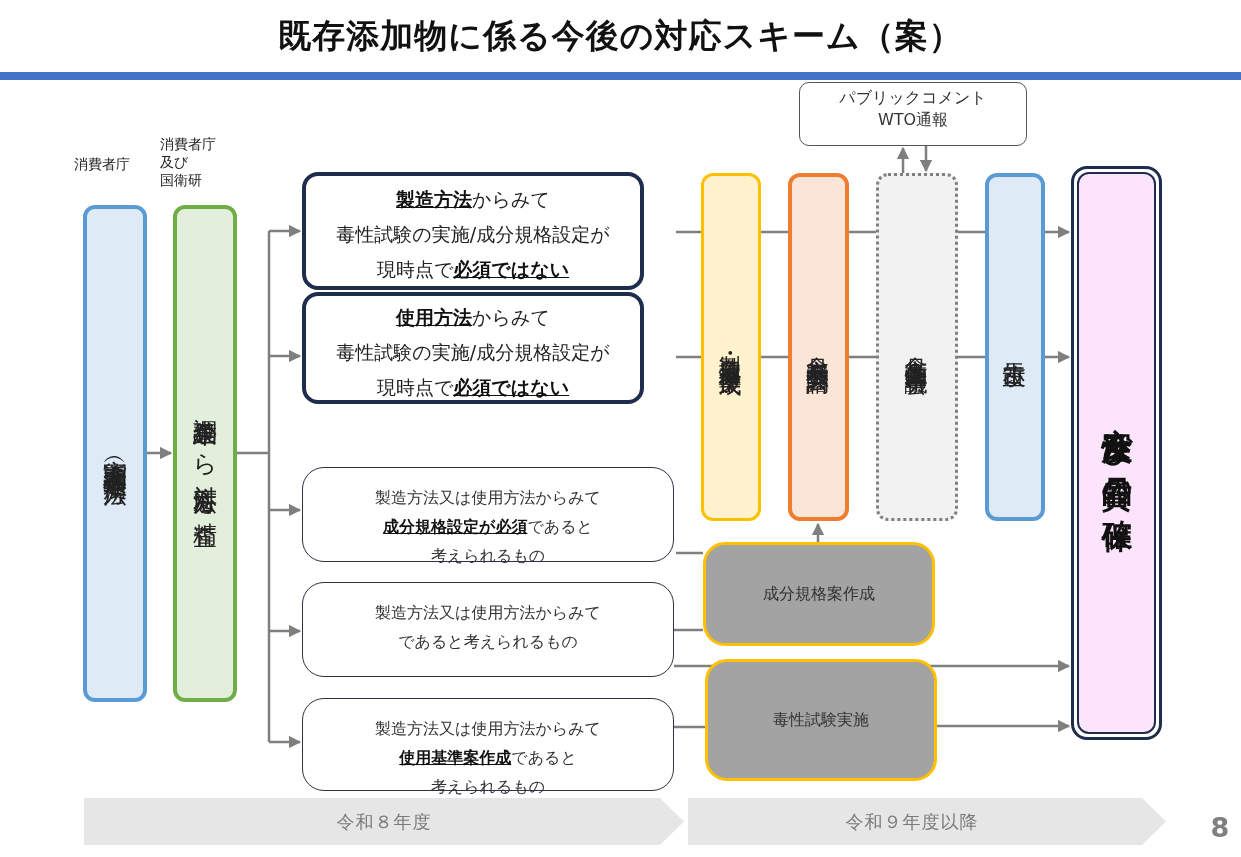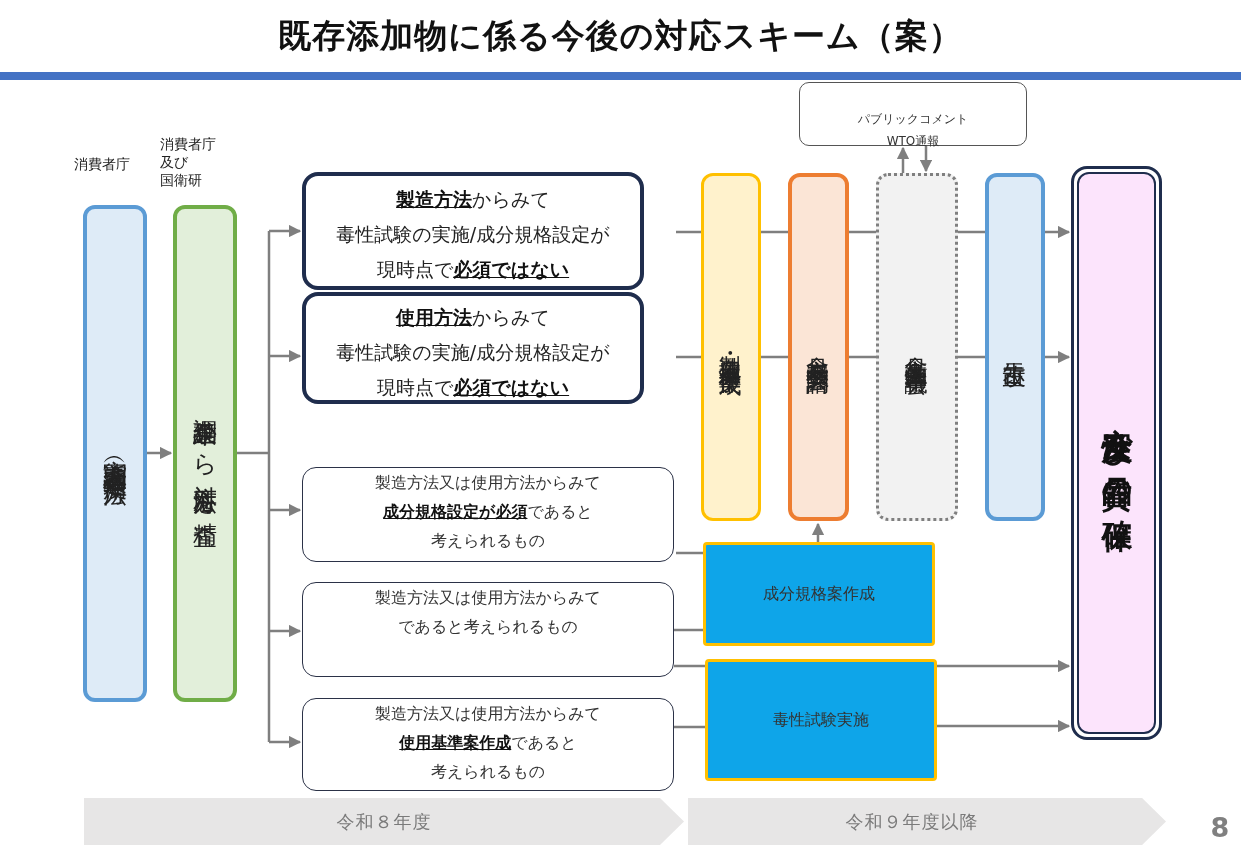--- a/index.html
+++ b/index.html
@@ -16,44 +16,44 @@
 
   #box-survey { left:83px; top:205px; width:64px; height:497px; background:#deebf7; border:4px solid #5b9bd5; }
   #box-survey .vtext { font-size:24px; }
   #box-review { left:173px; top:205px; width:64px; height:497px; background:#e2efda; border:4px solid #70ad47; }
   #box-review .vtext { font-size:24px; }
 
   .dark-box { left:302px; width:342px; border:4px solid #1f2d4d; border-radius:16px; background:#fff;
               text-align:center; font-size:19px; line-height:35px; padding-top:6px; }
   #box-c1 { top:172px; height:118px; }
   #box-c2 { top:292px; height:112px; padding-top:4px; }
-  .thin-box { left:302px; width:372px; border:1.5px solid #2b3247; border-radius:14px; background:#fff;
-              text-align:center; font-size:16px; line-height:29px; padding-top:0; color:#333; }
+  .thin-box { left:302px; width:372px; border:1.5px solid #2b3247; border-radius:22px; background:#fff;
+              text-align:center; font-size:16px; line-height:29px; padding-top:15px; color:#333; }
   #box-c3 { top:467px; height:95px; }
   #box-c4 { top:582px; height:95px; }
   #box-c5 { top:698px; height:93px; }
   .u { text-decoration:underline; font-weight:bold; color:#111; }
 
   #box-draft-std { left:701px; top:173px; width:60px; height:348px; background:#fff2cc; border:3.5px solid #ffc000; }
   #box-draft-std .vtext { font-size:23px; }
   #box-fsc { left:788px; top:173px; width:61px; height:348px; background:#fbe5d6; border:4.5px solid #ed7d31; }
   #box-fsc .vtext { font-size:23px; }
   #box-council { left:876px; top:173px; width:82px; height:348px; background:#f2f2f2; border:3px dotted #7f7f7f; }
   #box-council .vtext { font-size:23px; }
   #box-notice { left:985px; top:173px; width:60px; height:348px; background:#deebf7; border:4px solid #5b9bd5; }
   #box-notice .vtext { font-size:23px; }
 
   #box-public { left:799px; top:82px; width:228px; height:64px; border:1.5px solid #555; border-radius:10px; background:#fff;
-                text-align:center; font-size:12px; line-height:22px; padding-top:25px; color:#333; }
+                text-align:center; font-size:16px; line-height:22px; padding-top:4px; color:#333; }
 
   #box-result-outer { left:1071px; top:166px; width:91px; height:574px; border:3px solid #1f2d4d; border-radius:16px; background:#fff; }
   #box-result { left:1077px; top:172px; width:79px; height:562px; border:2px solid #1f2d4d; border-radius:12px; background:#fce4fc; }
   #box-result .vtext { font-size:30px; font-weight:bold; color:#111; letter-spacing:3px; }
 
-  .ybox { left:703px; width:232px; background:#0ea5e9; border:3.5px solid #ffc000; border-radius:4px;
+  .ybox { left:703px; width:232px; background:#a3a3a3; border:3.5px solid #ffc000; border-radius:22px;
           display:flex; align-items:center; justify-content:center; font-size:16px; color:#333; }
   #box-spec { top:542px; height:104px; }
   #box-tox { top:659px; height:122px; left:705px; }
 
   .timeline { top:798px; height:47px; background:#e7e6e6; display:flex; align-items:center; justify-content:center;
               font-size:18px; color:#7a7a7a; letter-spacing:1px; }
   #tl-1 { left:84px; width:600px; clip-path:polygon(0 0, 96% 0, 100% 50%, 96% 100%, 0 100%); }
   #tl-2 { left:688px; width:478px; clip-path:polygon(0 0, 95% 0, 100% 50%, 95% 100%, 0 100%); padding-right:30px; }
   #page-num { left:1200px; top:812px; width:40px; font-size:27px; font-weight:bold; color:#808080; text-align:center; }
 

